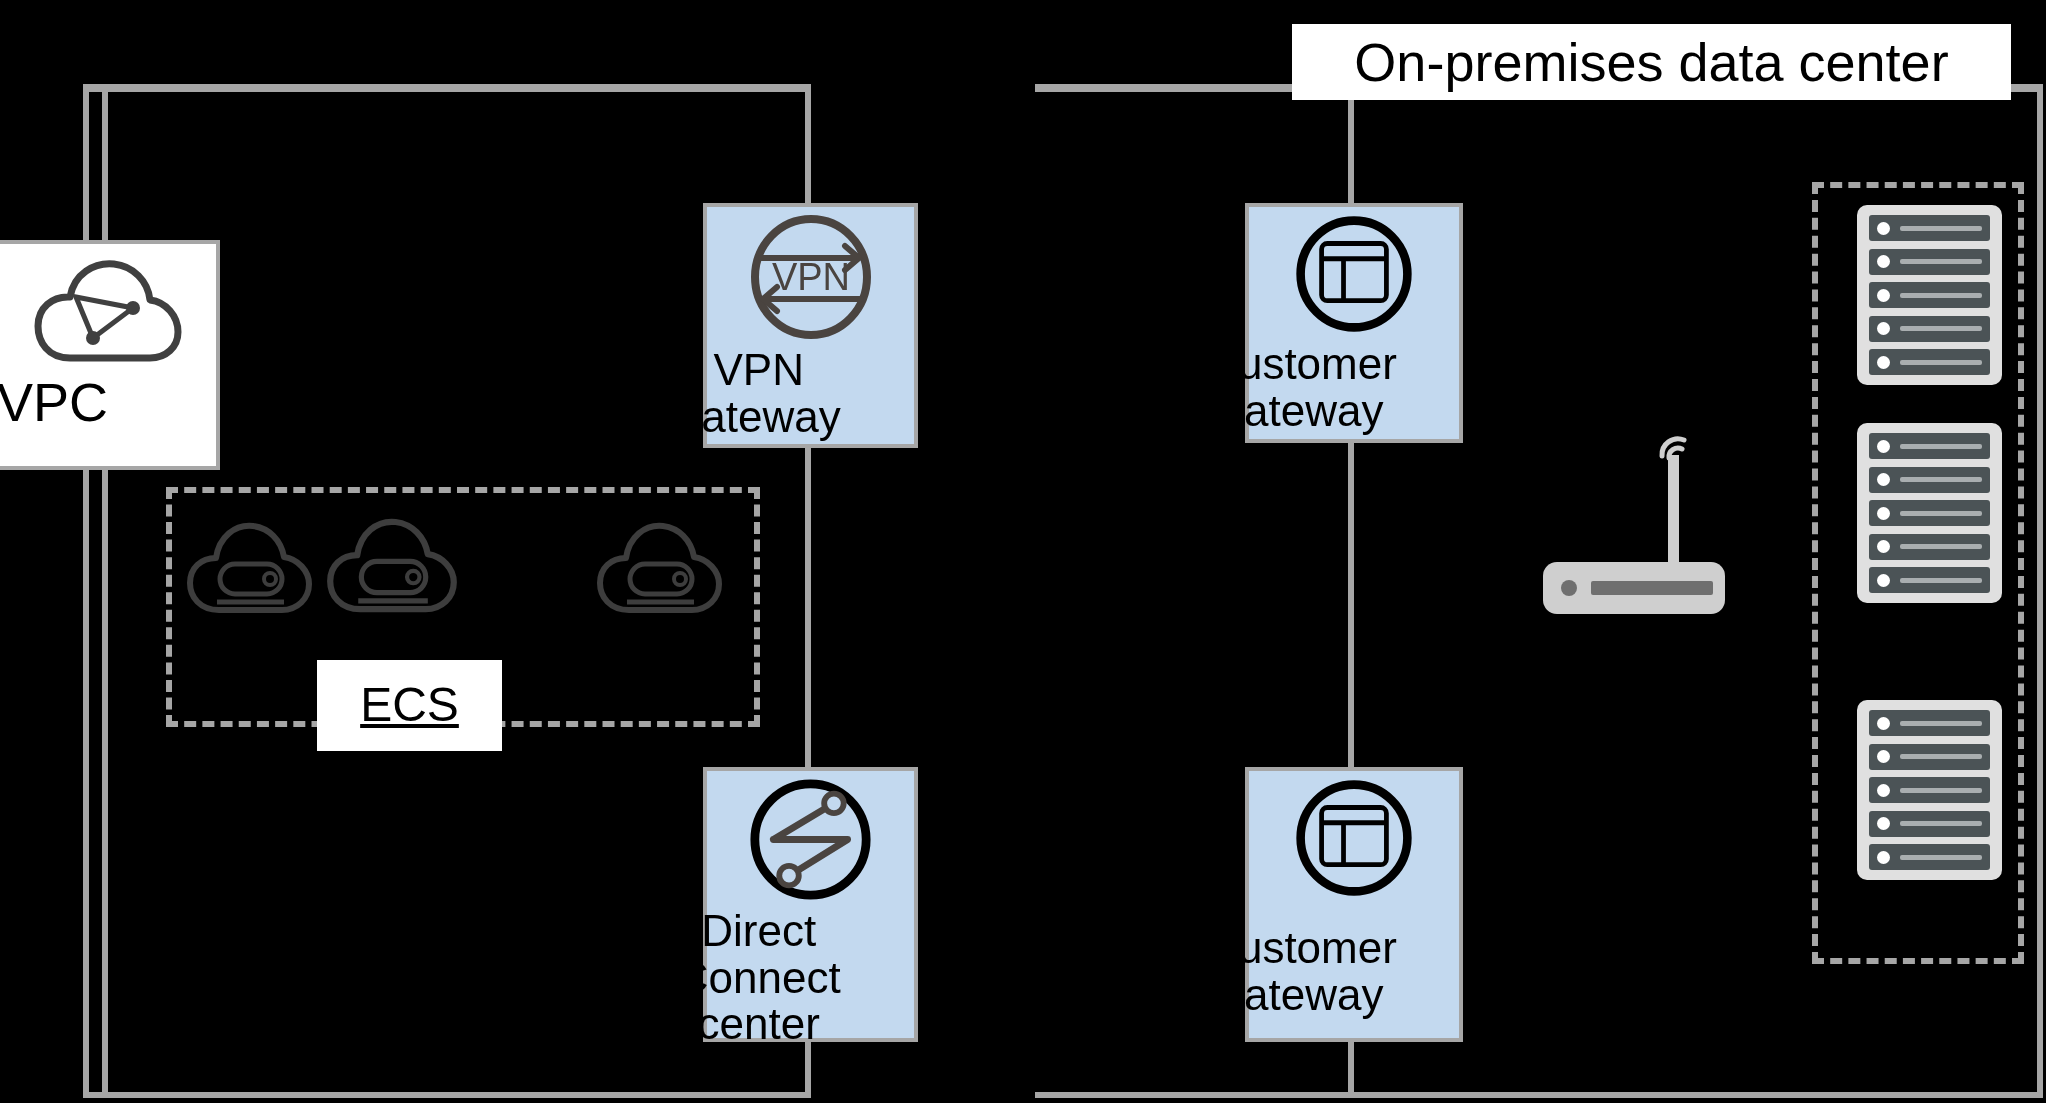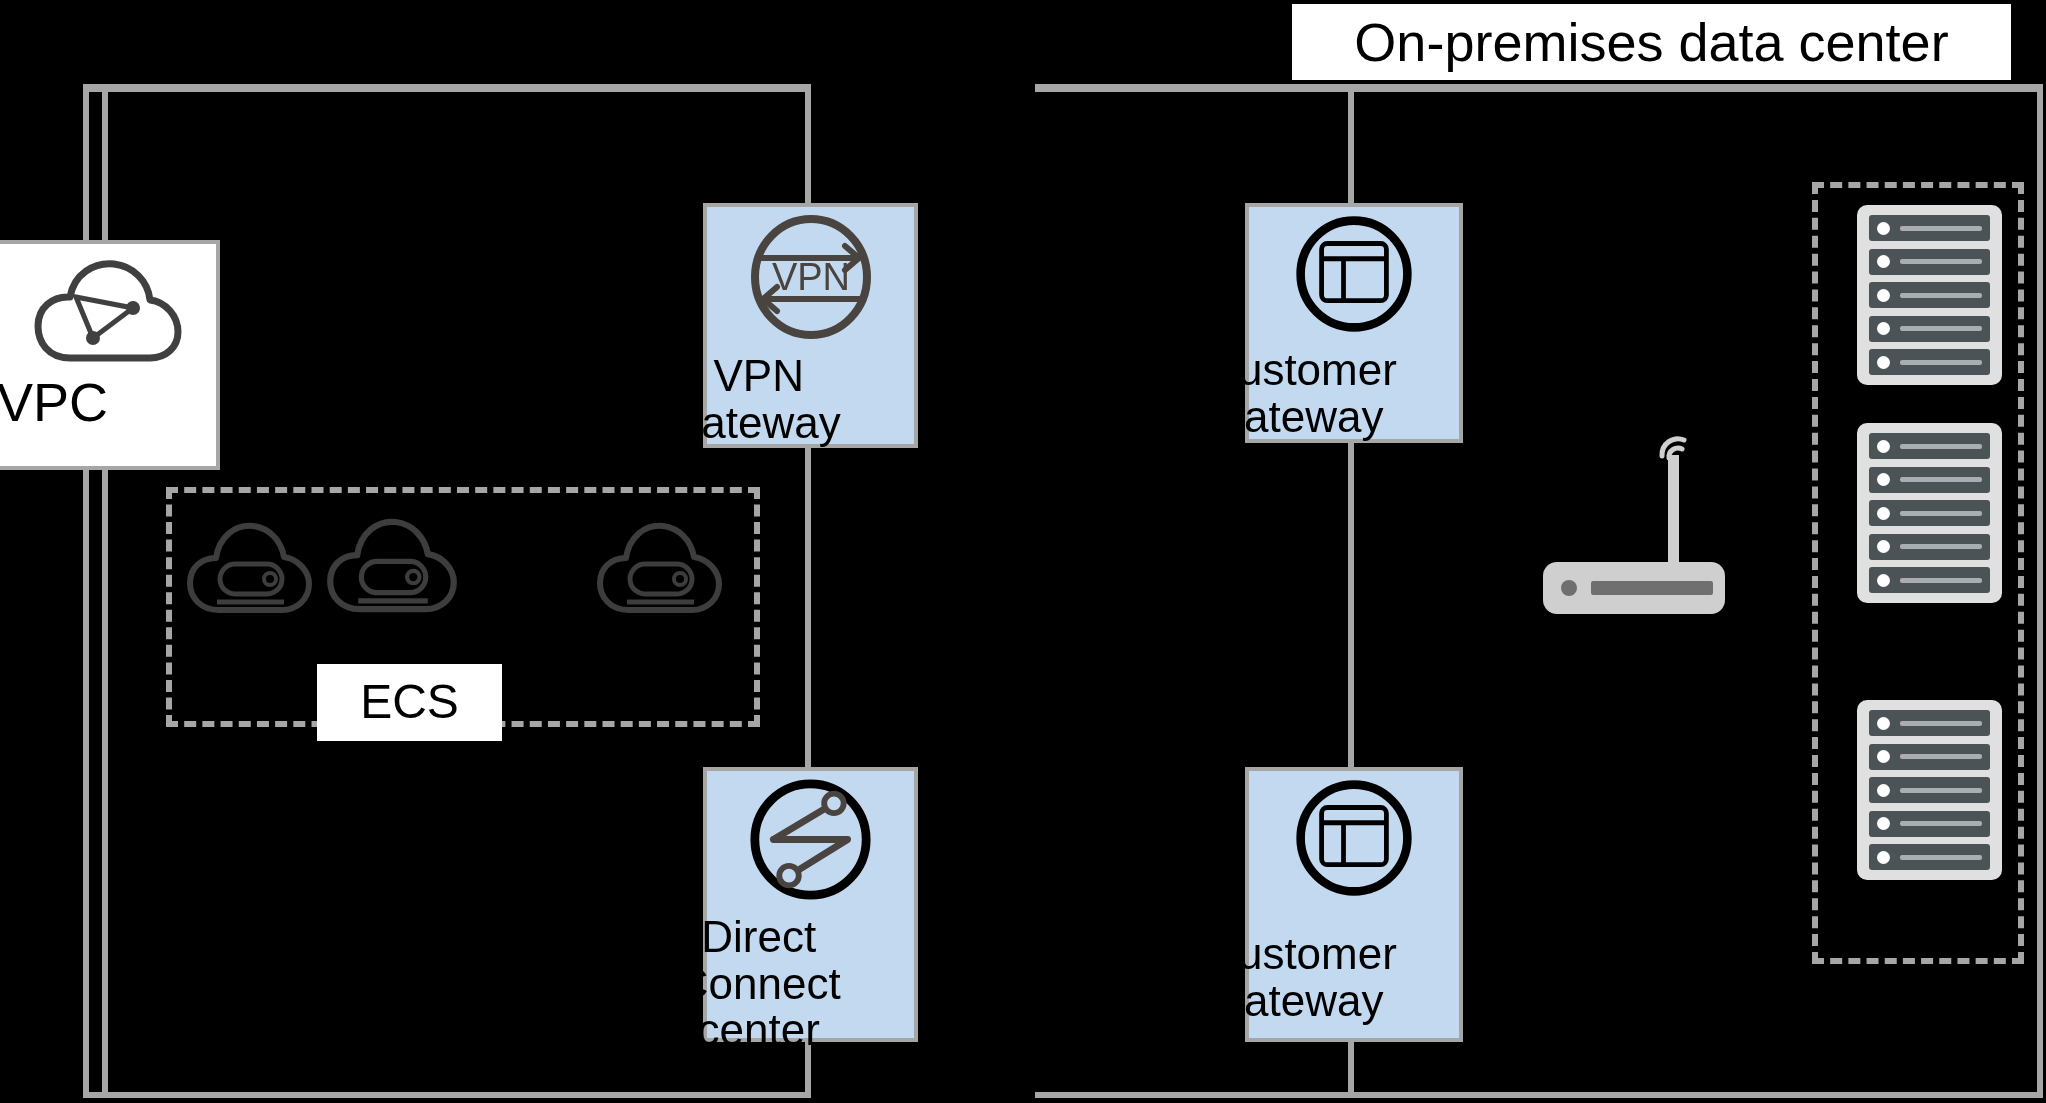--- a/index.html
+++ b/index.html
@@ -41,34 +41,35 @@
   .chip {
     position: absolute;
     background: #ffffff;
     color: #000000;
     display: flex;
     align-items: center;
     justify-content: center;
     line-height: 1.05;
     text-align: center;
     white-space: nowrap;
+    margin-top: 20px;
   }
 
   
   .node {
     position: absolute;
     box-sizing: border-box;
     border: 4px solid #a6a6a6;
     display: flex;
     flex-direction: column;
     align-items: center;
     justify-content: flex-start;
     overflow: visible;
   }
-  .node.blue { background: #c3d9ef; gap: 6px; }
+  .node.blue { background: #c3d9ef; }
   .node.white { background: #ffffff; }
 
   .node .icon-wrap {
     display: block;
     margin-top: 6px;
   }
   .node .node-label {
     color: #000000;
     text-align: center;
     line-height: 1.06;
@@ -202,21 +203,21 @@
   <div class="abs" style="left:595px; top:510px;">
     <svg width="130" height="110" viewBox="0 0 130 110">
       <path d="M34 100 C15 100 5 87 5 73 C5 58 16 48 31 48 C34 27 50 14 68 16 C84 18 96 30 99 47
                C113 49 124 61 124 74 C124 89 112 100 97 100 Z" fill="none" stroke="#3d3d3d" stroke-width="6" stroke-linejoin="round"></path>
       <rect x="35" y="54" width="62" height="30" rx="15" fill="none" stroke="#3d3d3d" stroke-width="5"></rect>
       <circle cx="85" cy="69" r="6" fill="none" stroke="#3d3d3d" stroke-width="4"></circle>
       <line x1="32" y1="92" x2="99" y2="92" stroke="#3d3d3d" stroke-width="5"></line>
     </svg>
   </div>
 
-  <div class="chip" style="left:317px; top:664px; width:185px; height:77px; font-size:48px;">
+  <div class="chip" style="left:317px; top:640px; width:185px; height:91px; font-size:48px;text-decoration:underline;">
     <span>ECS</span>
   </div>
 
   <div class="node blue" style="left:703px; top:203px; width:215px; height:245px;">
     <span class="icon-wrap">
       <svg width="128" height="128" viewBox="0 0 128 128">
         <ellipse cx="64" cy="64" rx="56" ry="58" fill="none" stroke="#4a4440" stroke-width="8"></ellipse>
         <path d="M14 45 L112 45 M98 33 L112 45 L98 57" fill="none" stroke="#4a4440" stroke-width="6" stroke-linecap="round" stroke-linejoin="round"></path>
         <path d="M114 86 L16 86 M30 74 L16 86 L30 98" fill="none" stroke="#4a4440" stroke-width="6" stroke-linecap="round" stroke-linejoin="round"></path>
         <text x="64" y="77" font-family="'Liberation Sans', sans-serif" font-size="38" fill="#4a4440" text-anchor="middle">VPN</text>

